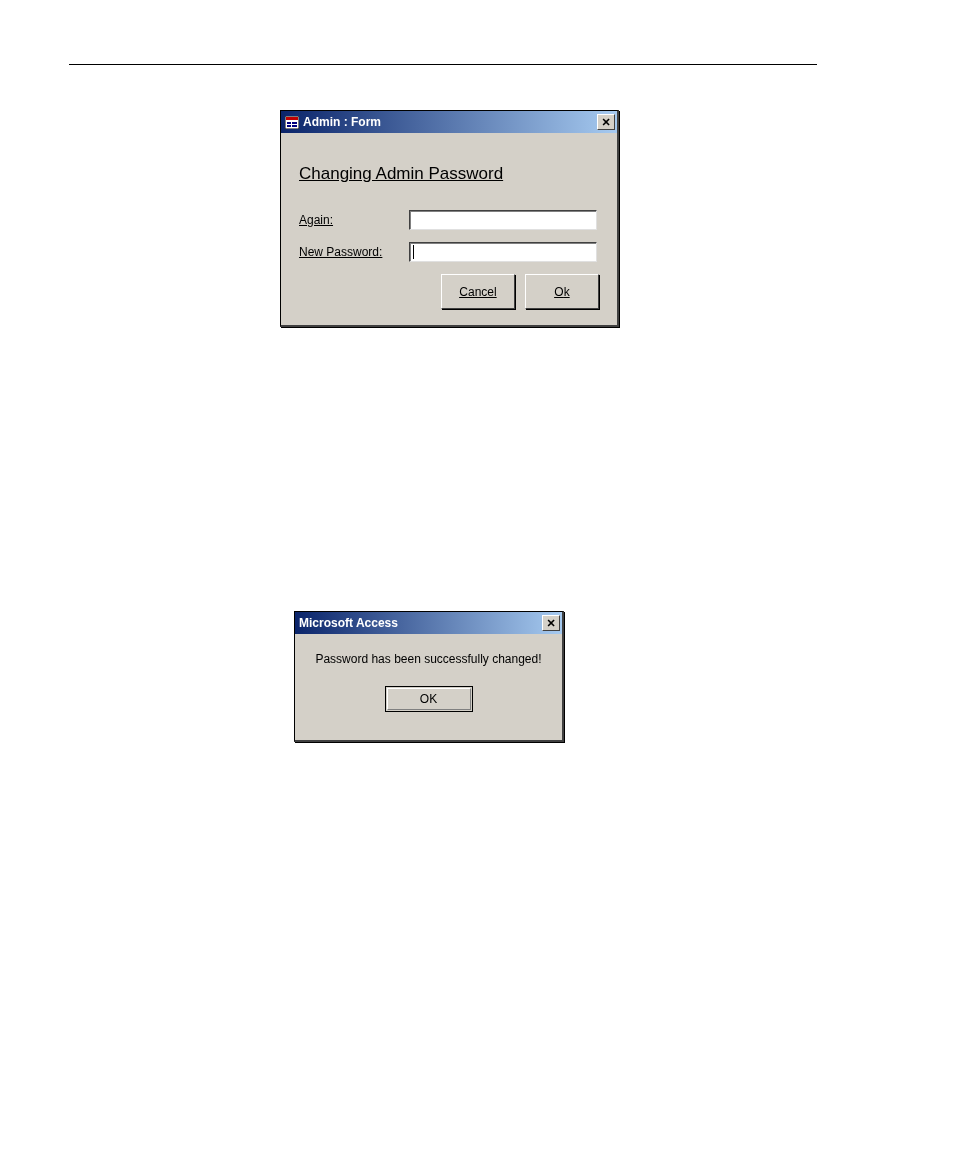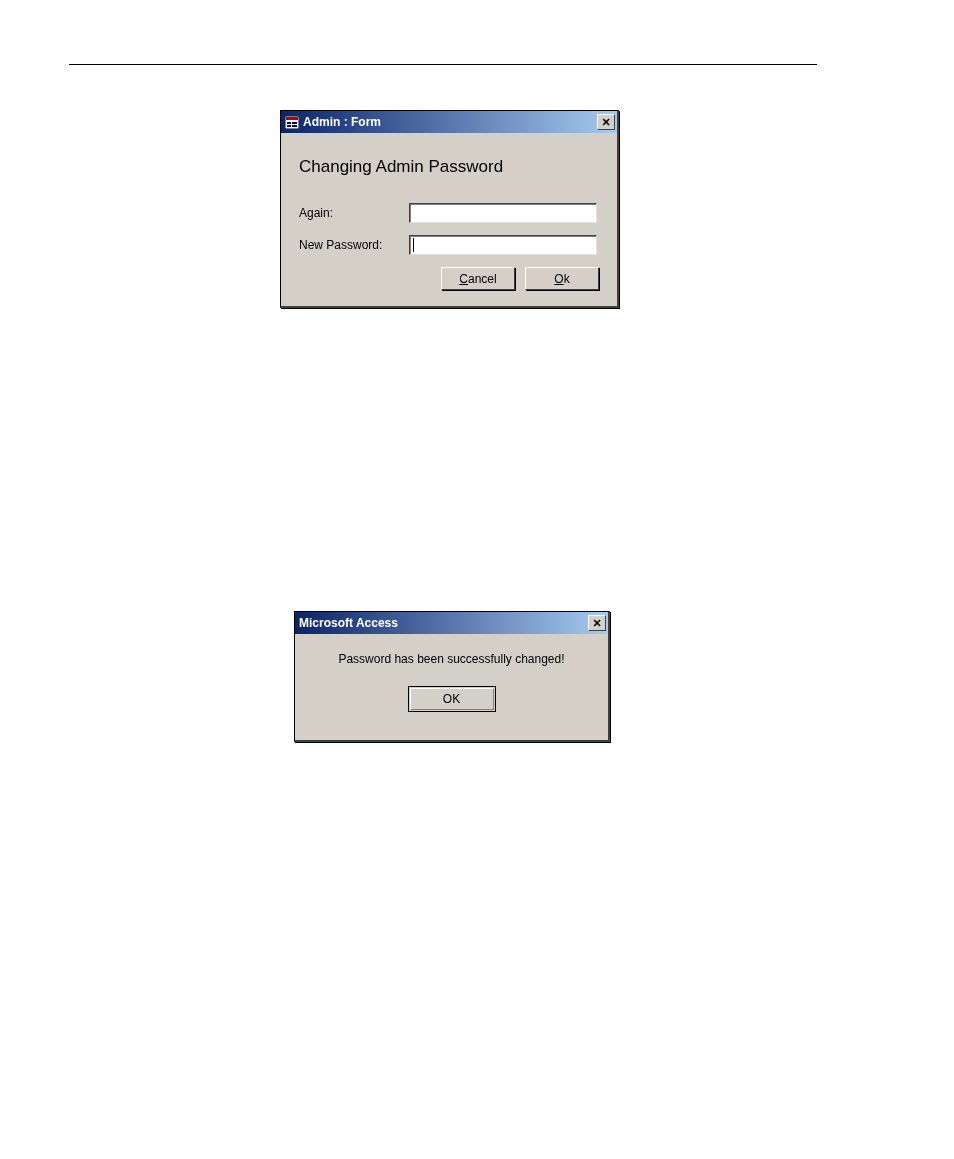--- a/index.html
+++ b/index.html
@@ -63,21 +63,22 @@
     display: flex;
     align-items: center;
     justify-content: center;
     font-family: Arial, sans-serif;
     font-size: 11px;
     font-weight: bold;
     color: #000;
     cursor: default;
   }
   .win1-body {
-    padding: 10px 18px 16px 18px;
+    padding: 17px 18px 16px 18px;
+    text-decoration: underline;
   }
   .heading {
     font-family: Verdana, Tahoma, sans-serif;
     font-size: 17px;
     color: #000;
     margin: 14px 0 26px 0;
     font-weight: 400;
   }
   .form-row {
     display: flex;
@@ -114,41 +115,41 @@
   .btn-row {
     display: flex;
     justify-content: flex-end;
     gap: 10px;
     padding-right: 0;
     margin-top: 6px;
     margin-left: 110px;
   }
   .win-btn {
     width: 74px;
-    height: 23px;
+    height: 35px;
     background: #d4d0c8;
     border-top: 1px solid #fff;
     border-left: 1px solid #fff;
     border-right: 1px solid #404040;
     border-bottom: 1px solid #404040;
     box-shadow: 1px 1px 0 #000;
     font-size: 12px;
     display: flex;
     align-items: center;
     justify-content: center;
     cursor: default;
   }
   .accel { text-decoration: underline; }
 
   
   .win2 {
     position: absolute;
     top: 611px;
     left: 294px;
-    width: 316px;
+    width: 270px;
     background: #d4d0c8;
     border: 1px solid #000;
     border-right: 2px solid #404040;
     border-bottom: 2px solid #404040;
     box-shadow: 1px 1px 0 #000;
   }
   .win2-body {
     padding: 18px 12px 28px 12px;
     display: flex;
     flex-direction: column;

